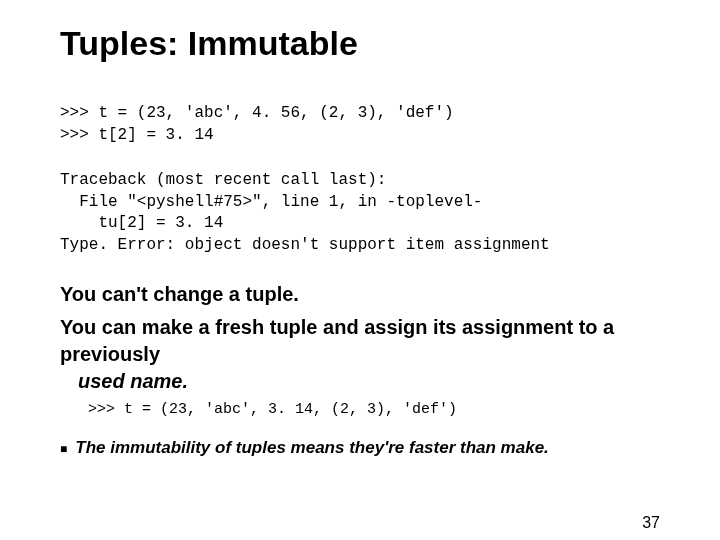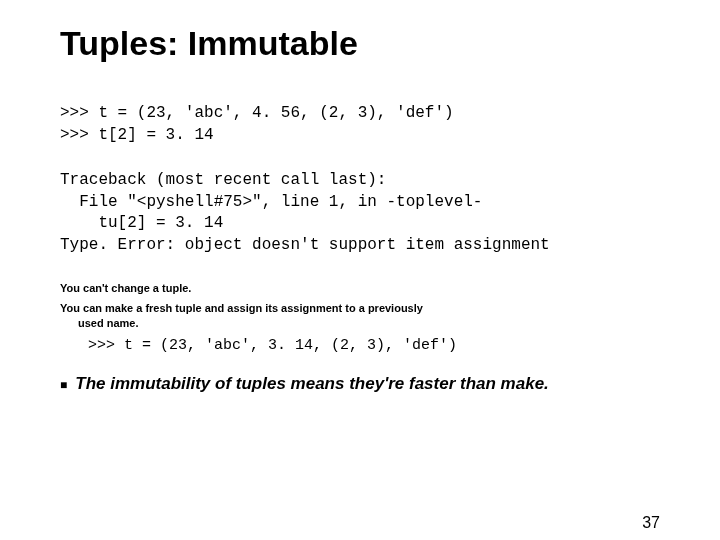--- a/index.html
+++ b/index.html
@@ -24,28 +24,29 @@
     margin: 0 0 40px 0;
   }
   .code {
     font-family: "Courier New", Courier, monospace;
     font-size: 16px;
     line-height: 1.35;
     white-space: pre;
     margin-bottom: 24px;
   }
   .body-text {
-    font-size: 11px;
+    font-size: 20px;
     font-weight: bold;
     line-height: 1.35;
     margin-bottom: 6px;
   }
   .body-text .cont {
     display: block;
     padding-left: 18px;
+    font-style: italic;
   }
   .sub-code {
     font-family: "Courier New", Courier, monospace;
     font-size: 15px;
     white-space: pre;
     padding-left: 28px;
     margin-top: 2px;
     margin-bottom: 20px;
   }
   .bullet-line {

